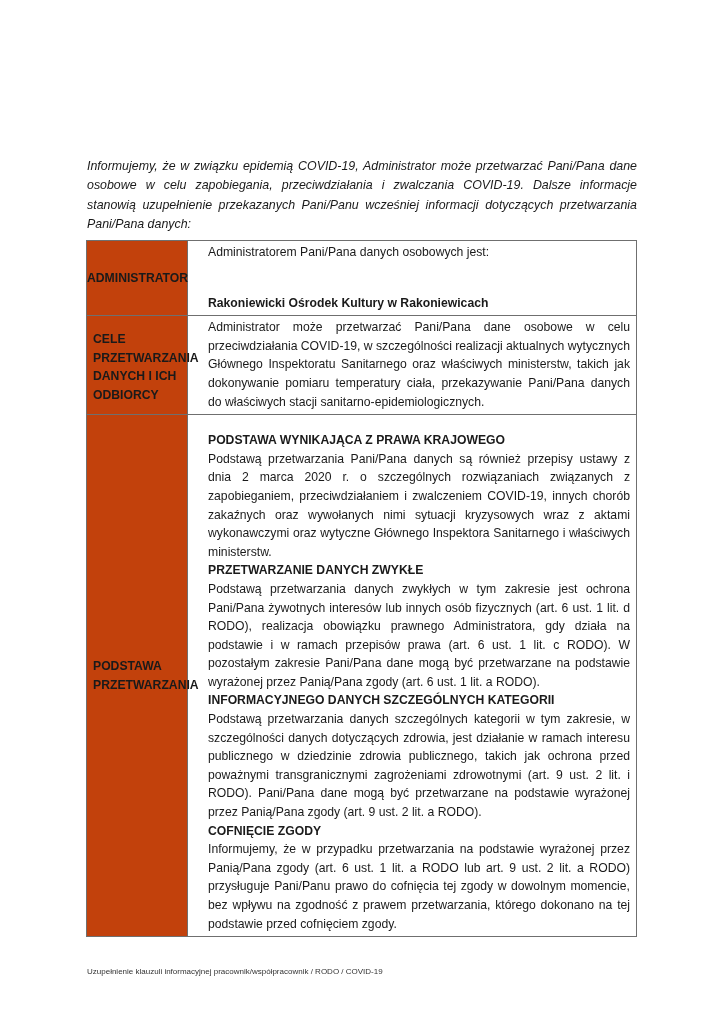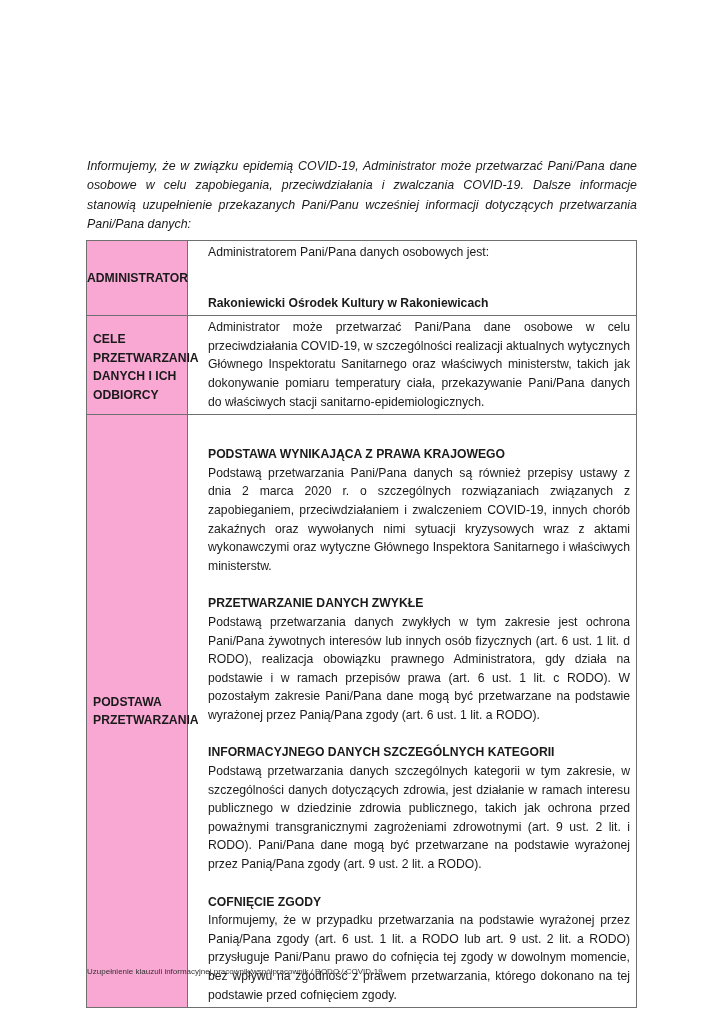--- a/index.html
+++ b/index.html
@@ -19,33 +19,33 @@
   }
   table.info {
     position: absolute; left: 86px; top: 240px; width: 551px;
     border-collapse: collapse; table-layout: fixed;
   }
   table.info td {
     border: 1.3px solid #6f6f6f; vertical-align: middle;
     font-size: 12.2px; line-height: 18.6px;
   }
   td.label {
-    width: 100px; background: #f9a8d4; font-weight: bold;
+    width: 100px; background: #c2410c; font-weight: bold;
     padding: 0 5px 0 6px; text-align: left;
   }
   td.label.center { text-align: center; padding: 0; }
   td.content { padding: 2px 6px 3px 20px; text-align: justify; }
   .row-admin td { height: 62px; }
   .row-cele td { height: 76px; }
   .row-podstawa td { height: 490px; }
   .admin-line { display: block; }
   .admin-name { display: block; font-weight: bold; margin-top: 32px; }
   td.cele-label-cell { vertical-align: top; padding-top: 4px; line-height: 20px; }
-  .section { margin-top: 19px; }
-  .section:first-child { margin-top: 28px; }
+  .section { }
+  .section:first-child { margin-top: 14px; }
   .section-title { font-weight: bold; display: block; }
   .section-text { display: block; text-align: justify; }
   .footer {
     position: absolute; left: 87px; top: 967px; font-size: 8px; color: #333; text-align: center;
   }
 </style>
 </head>
 <body>
 
 <div class="title">

